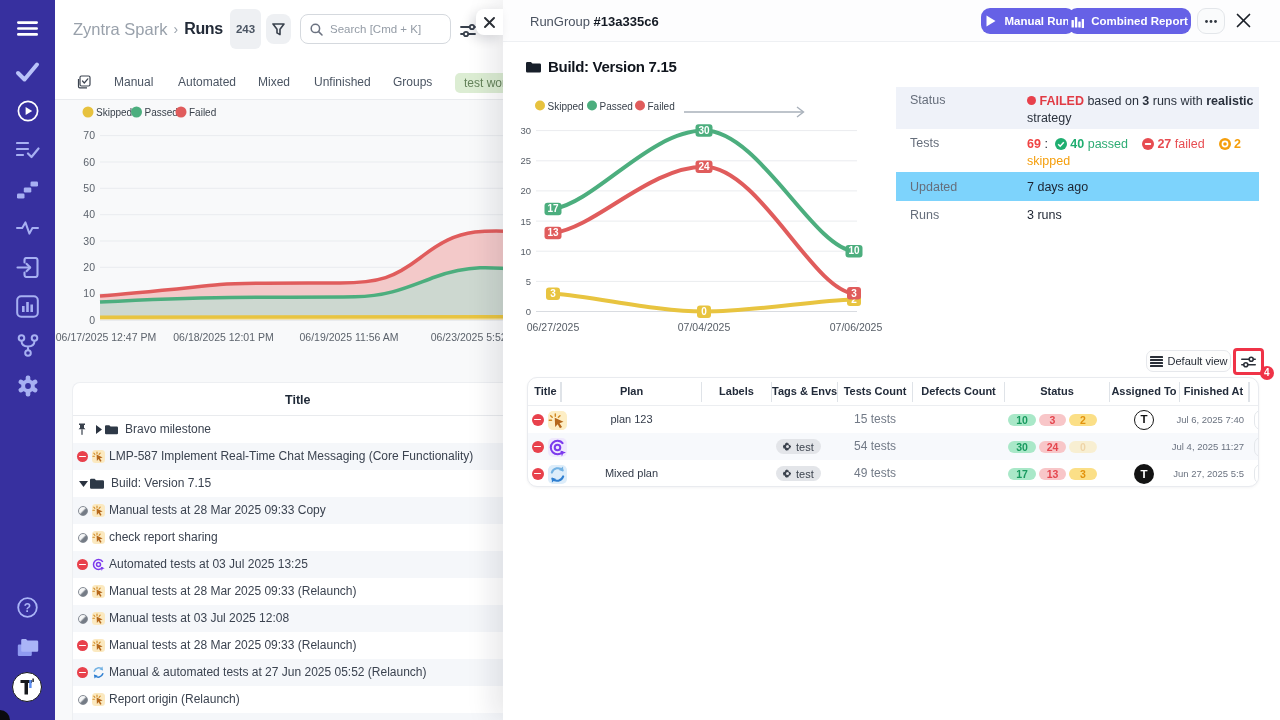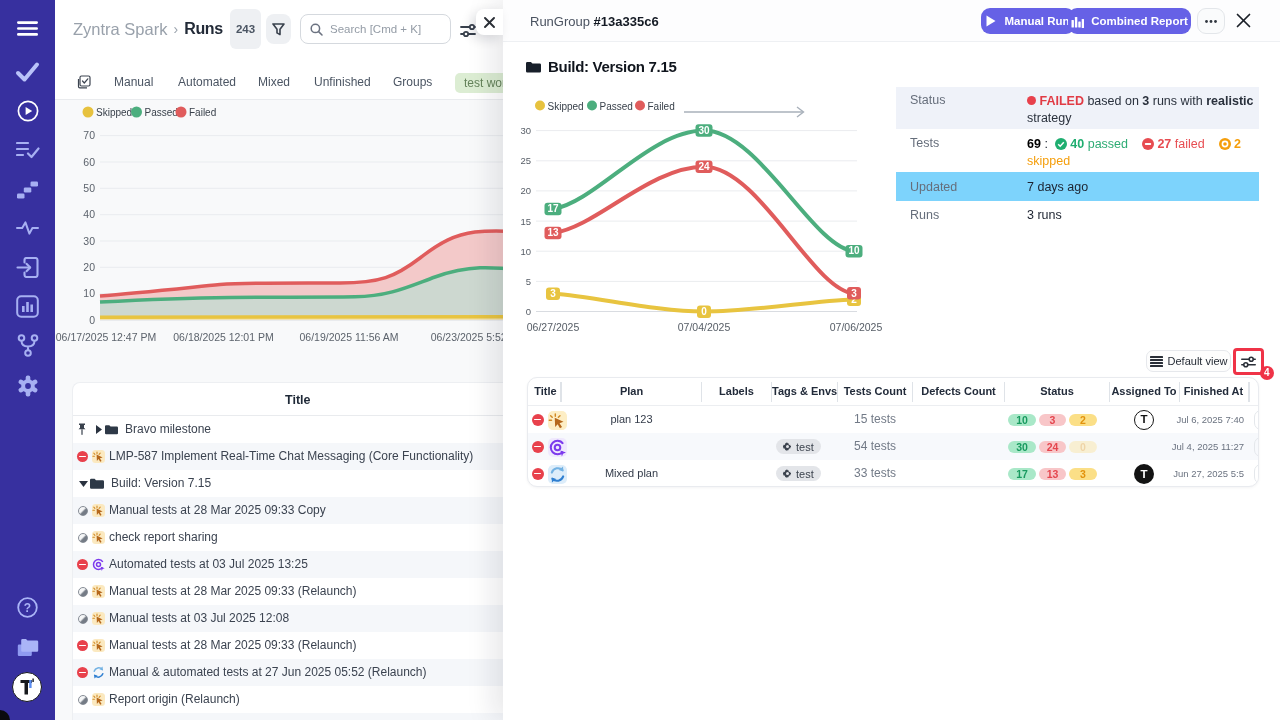--- a/index.html
+++ b/index.html
@@ -416,21 +416,21 @@
   <div class="a" style="left:393px;top:87px;width:363px;font-size:12.5px">
     <div class="f" style="height:42px;background:#eff2f9;position:relative">
       <span style="color:#666e7b;margin-left:14px;align-self:flex-start;margin-top:6px">Status</span>
       <div class="a" style="left:131px;top:6px;width:238px;line-height:17px;color:#2a313d">
         <span style="display:inline-block;width:9px;height:9px;border-radius:50%;background:#e8414c"></span> <b style="color:#e13b45">FAILED</b> based on <b>3</b> runs with <b>realistic</b> strategy
       </div>
     </div>
     <div class="f" style="height:43px;background:#fff;position:relative">
       <span style="color:#666e7b;margin-left:14px;align-self:flex-start;margin-top:7px">Tests</span>
       <div class="a" style="left:131px;top:7px;width:238px;line-height:17px">
-        <b style="color:#000000">69</b> <span style="color:#1c2330">:</span>&nbsp;&nbsp;<svg width="12" height="12" viewBox="0 0 12 12" style="display:inline;vertical-align:-1.5px">
+        <b style="color:#ef4444">69</b> <span style="color:#1c2330">:</span>&nbsp;&nbsp;<svg width="12" height="12" viewBox="0 0 12 12" style="display:inline;vertical-align:-1.5px">
             <circle cx="6" cy="6" r="6" fill="#1fae70"></circle>
             <path d="M3.2,6.2 L5.2,8.2 L8.8,4.2" fill="none" stroke="#fff" stroke-width="1.5"></path>
           </svg> <b style="color:#1fae70">40</b> <span style="color:#2eac74">passed</span>&nbsp;&nbsp;&nbsp;&nbsp;<svg width="12" height="12" viewBox="0 0 12 12" style="display:inline;vertical-align:-1.5px">
             <circle cx="6" cy="6" r="6" fill="#e74c51"></circle>
             <rect x="2.8" y="5.1" width="6.4" height="1.8" rx="0.9" fill="#fff"></rect>
           </svg> <b style="color:#e74c51">27</b> <span style="color:#e74c51">failed</span>&nbsp;&nbsp;&nbsp;&nbsp;<svg width="12" height="12" viewBox="0 0 12 12" style="display:inline;vertical-align:-1.5px">
             <circle cx="6" cy="6" r="6" fill="#f59e0b"></circle>
             <circle cx="6" cy="6" r="2.6" fill="none" stroke="#fff" stroke-width="1.6"></circle>
           </svg> <b style="color:#f59e0b">2</b> <span style="color:#f59e0b">skipped</span>
       </div>
@@ -548,21 +548,21 @@
           <path d="M10.3,1 L10.5,4.5 L7.4,3.4 Z" fill="#73b2e3"></path>
           <path d="M2.7,12 L2.5,8.5 L5.6,9.6 Z" fill="#2f7fd1"></path>
         </svg>
       <span class="ctr" style="left:35px;width:137px;color:#333b49;font-size:11px">Mixed plan</span>
       <div class="a f" style="left:248px;top:6px;height:15px;padding:0 7px;background:#e3e5e9;border-radius:8px">
         <svg width="9" height="9" viewBox="0 0 24 24" fill="#3c434e">
             <path d="M12,8a4,4 0 1,0 4,4a4,4 0 0,0 -4,-4m9.4,5.2l-1.9,1.5l0.1,1.2l-0.6,1.4l-2.4,-0.3l-1.7,1.7l0.3,2.4l-1.4,0.6l-1.2,-0.1l-1.5,1.9h-1.6l-1.5,-1.9l-1.2,0.1l-1.4,-0.6l0.3,-2.4l-1.7,-1.7l-2.4,0.3l-0.6,-1.4l0.1,-1.2l-1.9,-1.5v-1.6l1.9,-1.5l-0.1,-1.2l0.6,-1.4l2.4,0.3l1.7,-1.7l-0.3,-2.4l1.4,-0.6l1.2,0.1l1.5,-1.9h1.6l1.5,1.9l1.2,-0.1l1.4,0.6l-0.3,2.4l1.7,1.7l2.4,-0.3l0.6,1.4l-0.1,1.2l1.9,1.5Z"></path>
           </svg>
         <span style="margin-left:4px;font-size:11px;color:#3c434e">test</span>
       </div>
-      <span class="ctr" style="left:311px;width:72px;color:#727a87;font-size:12px">33 tests</span>
+      <span class="ctr" style="left:311px;width:72px;color:#727a87;font-size:12px">49 tests</span>
       <span class="pill" style="left:480px;width:28px;background:#a9e8c8;color:#189a5f">17</span>
       <span class="pill" style="left:511px;width:27px;background:#f8c6c8;color:#e4454e">13</span>
       <span class="pill" style="left:541px;width:28px;background:#fbdf87;color:#e2920c">3</span>
       <span class="av" style="background:#131313;color:#fff">T</span>
       <span class="fin">Jun 27, 2025 5:5</span>
         <span class="pbtn"></span>
     </div>
   </div>
 </div>
 

